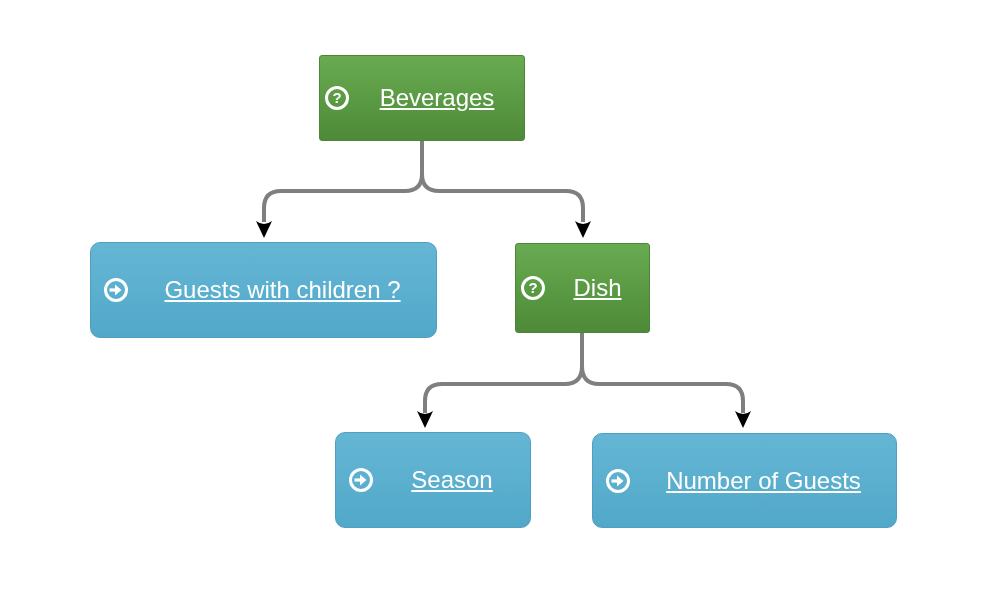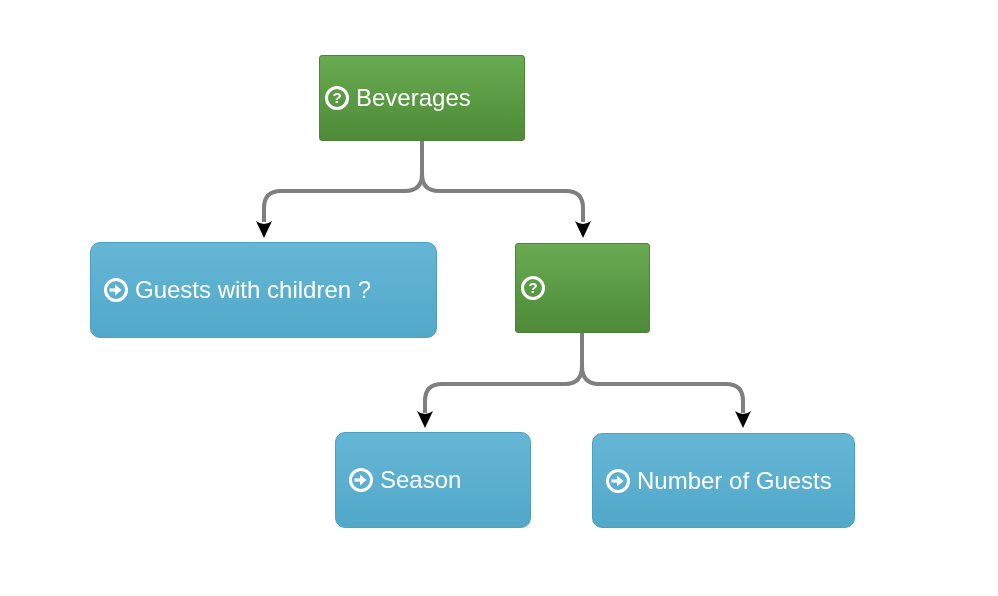--- a/index.html
+++ b/index.html
@@ -14,21 +14,21 @@
   .connectors .link{fill:none;stroke:var(--connector,#7f7f7f);stroke-width:4;}
   .connectors .arrowhead{fill:var(--arrowhead,#000);stroke:none;}
   .node{
     position:absolute;
     display:flex;align-items:center;
     color:var(--text,#fff);
     font-size:24px;line-height:1;
     cursor:pointer;
     box-sizing:border-box;
   }
-  .node .label{flex:1;text-align:left;padding:0 6px;white-space:nowrap;}
+  .node .label{flex:1;text-align:center;padding:0 6px;white-space:nowrap;text-decoration:underline;}
   .node .icon{flex:0 0 auto;display:flex;align-items:center;justify-content:center;}
   .node.green{
     background:linear-gradient(to bottom,var(--green-top,#68ab51),var(--green-bottom,#4e8a38));
     border:1px solid var(--green-border,#4d8435);
     border-radius:3px;
     padding-left:4px;
   }
   .node.blue{
     background:linear-gradient(to bottom,var(--blue-top,#65b6d5),var(--blue-bottom,#51a8c9));
     border:1px solid var(--blue-border,#4f9fc0);
@@ -77,34 +77,35 @@
     <span class="label">Guests with children ?</span>
   </div>
 
   <div class="node green" style="left:515px;top:243px;width:135px;height:90px">
     <span class="icon">
       <svg width="26" height="26" viewBox="0 0 26 26">
         <circle cx="13" cy="13" r="10.5" fill="none" stroke="#fff" stroke-width="3"></circle>
         <text x="13" y="18" text-anchor="middle" fill="#fff" font-family="Liberation Sans, sans-serif" font-size="15" font-weight="bold">?</text>
       </svg>
     </span>
+    <span class="label">Dish</span>
   </div>
 
   <div class="node blue" style="left:335px;top:432px;width:196px;height:96px">
     <span class="icon">
       <svg width="26" height="26" viewBox="0 0 26 26">
         <circle cx="13" cy="13" r="10.5" fill="none" stroke="#fff" stroke-width="3"></circle>
         <path d="M6.5 13 L12.5 13" stroke="#fff" stroke-width="3.2" fill="none"></path>
         <path d="M12 7.5 L18.5 13 L12 18.5 Z" fill="#fff"></path>
       </svg>
     </span>
     <span class="label">Season</span>
   </div>
 
-  <div class="node blue" style="left:592px;top:433px;width:263px;height:95px">
+  <div class="node blue" style="left:592px;top:433px;width:305px;height:95px">
     <span class="icon">
       <svg width="26" height="26" viewBox="0 0 26 26">
         <circle cx="13" cy="13" r="10.5" fill="none" stroke="#fff" stroke-width="3"></circle>
         <path d="M6.5 13 L12.5 13" stroke="#fff" stroke-width="3.2" fill="none"></path>
         <path d="M12 7.5 L18.5 13 L12 18.5 Z" fill="#fff"></path>
       </svg>
     </span>
     <span class="label">Number of Guests</span>
   </div>
 

